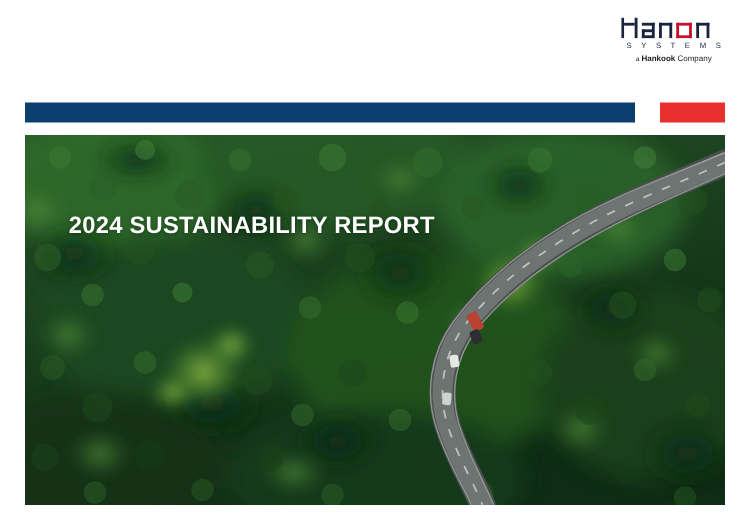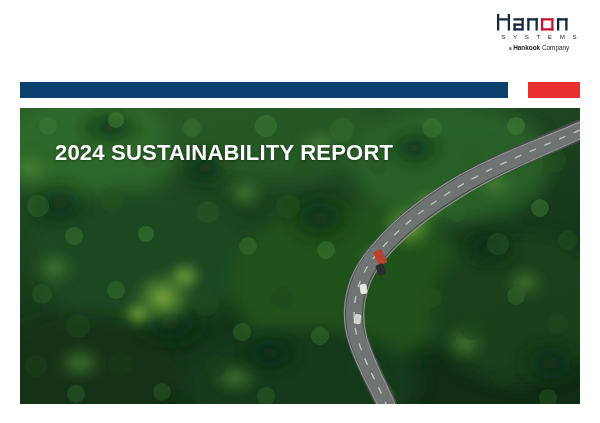--- a/index.html
+++ b/index.html
@@ -87,23 +87,23 @@
     width: 560px;
     height: 296px;
     overflow: hidden;
     background: #14351c;
   }
   .hero svg { display: block; width: 560px; height: 296px; }
 
   .hero-title {
     position: absolute;
     left: 35px;
-    top: 32px;
+    top: 62px;
     font-family: "Liberation Sans", sans-serif;
-    font-size: 22px;
+    font-size: 19px;
     font-weight: bold;
     color: #ffffff;
     letter-spacing: 0.2px;
     white-space: nowrap;
     text-shadow: 0 1px 3px rgba(0,0,0,0.35);
   }
 </style>
 </head>
 <body>
 

